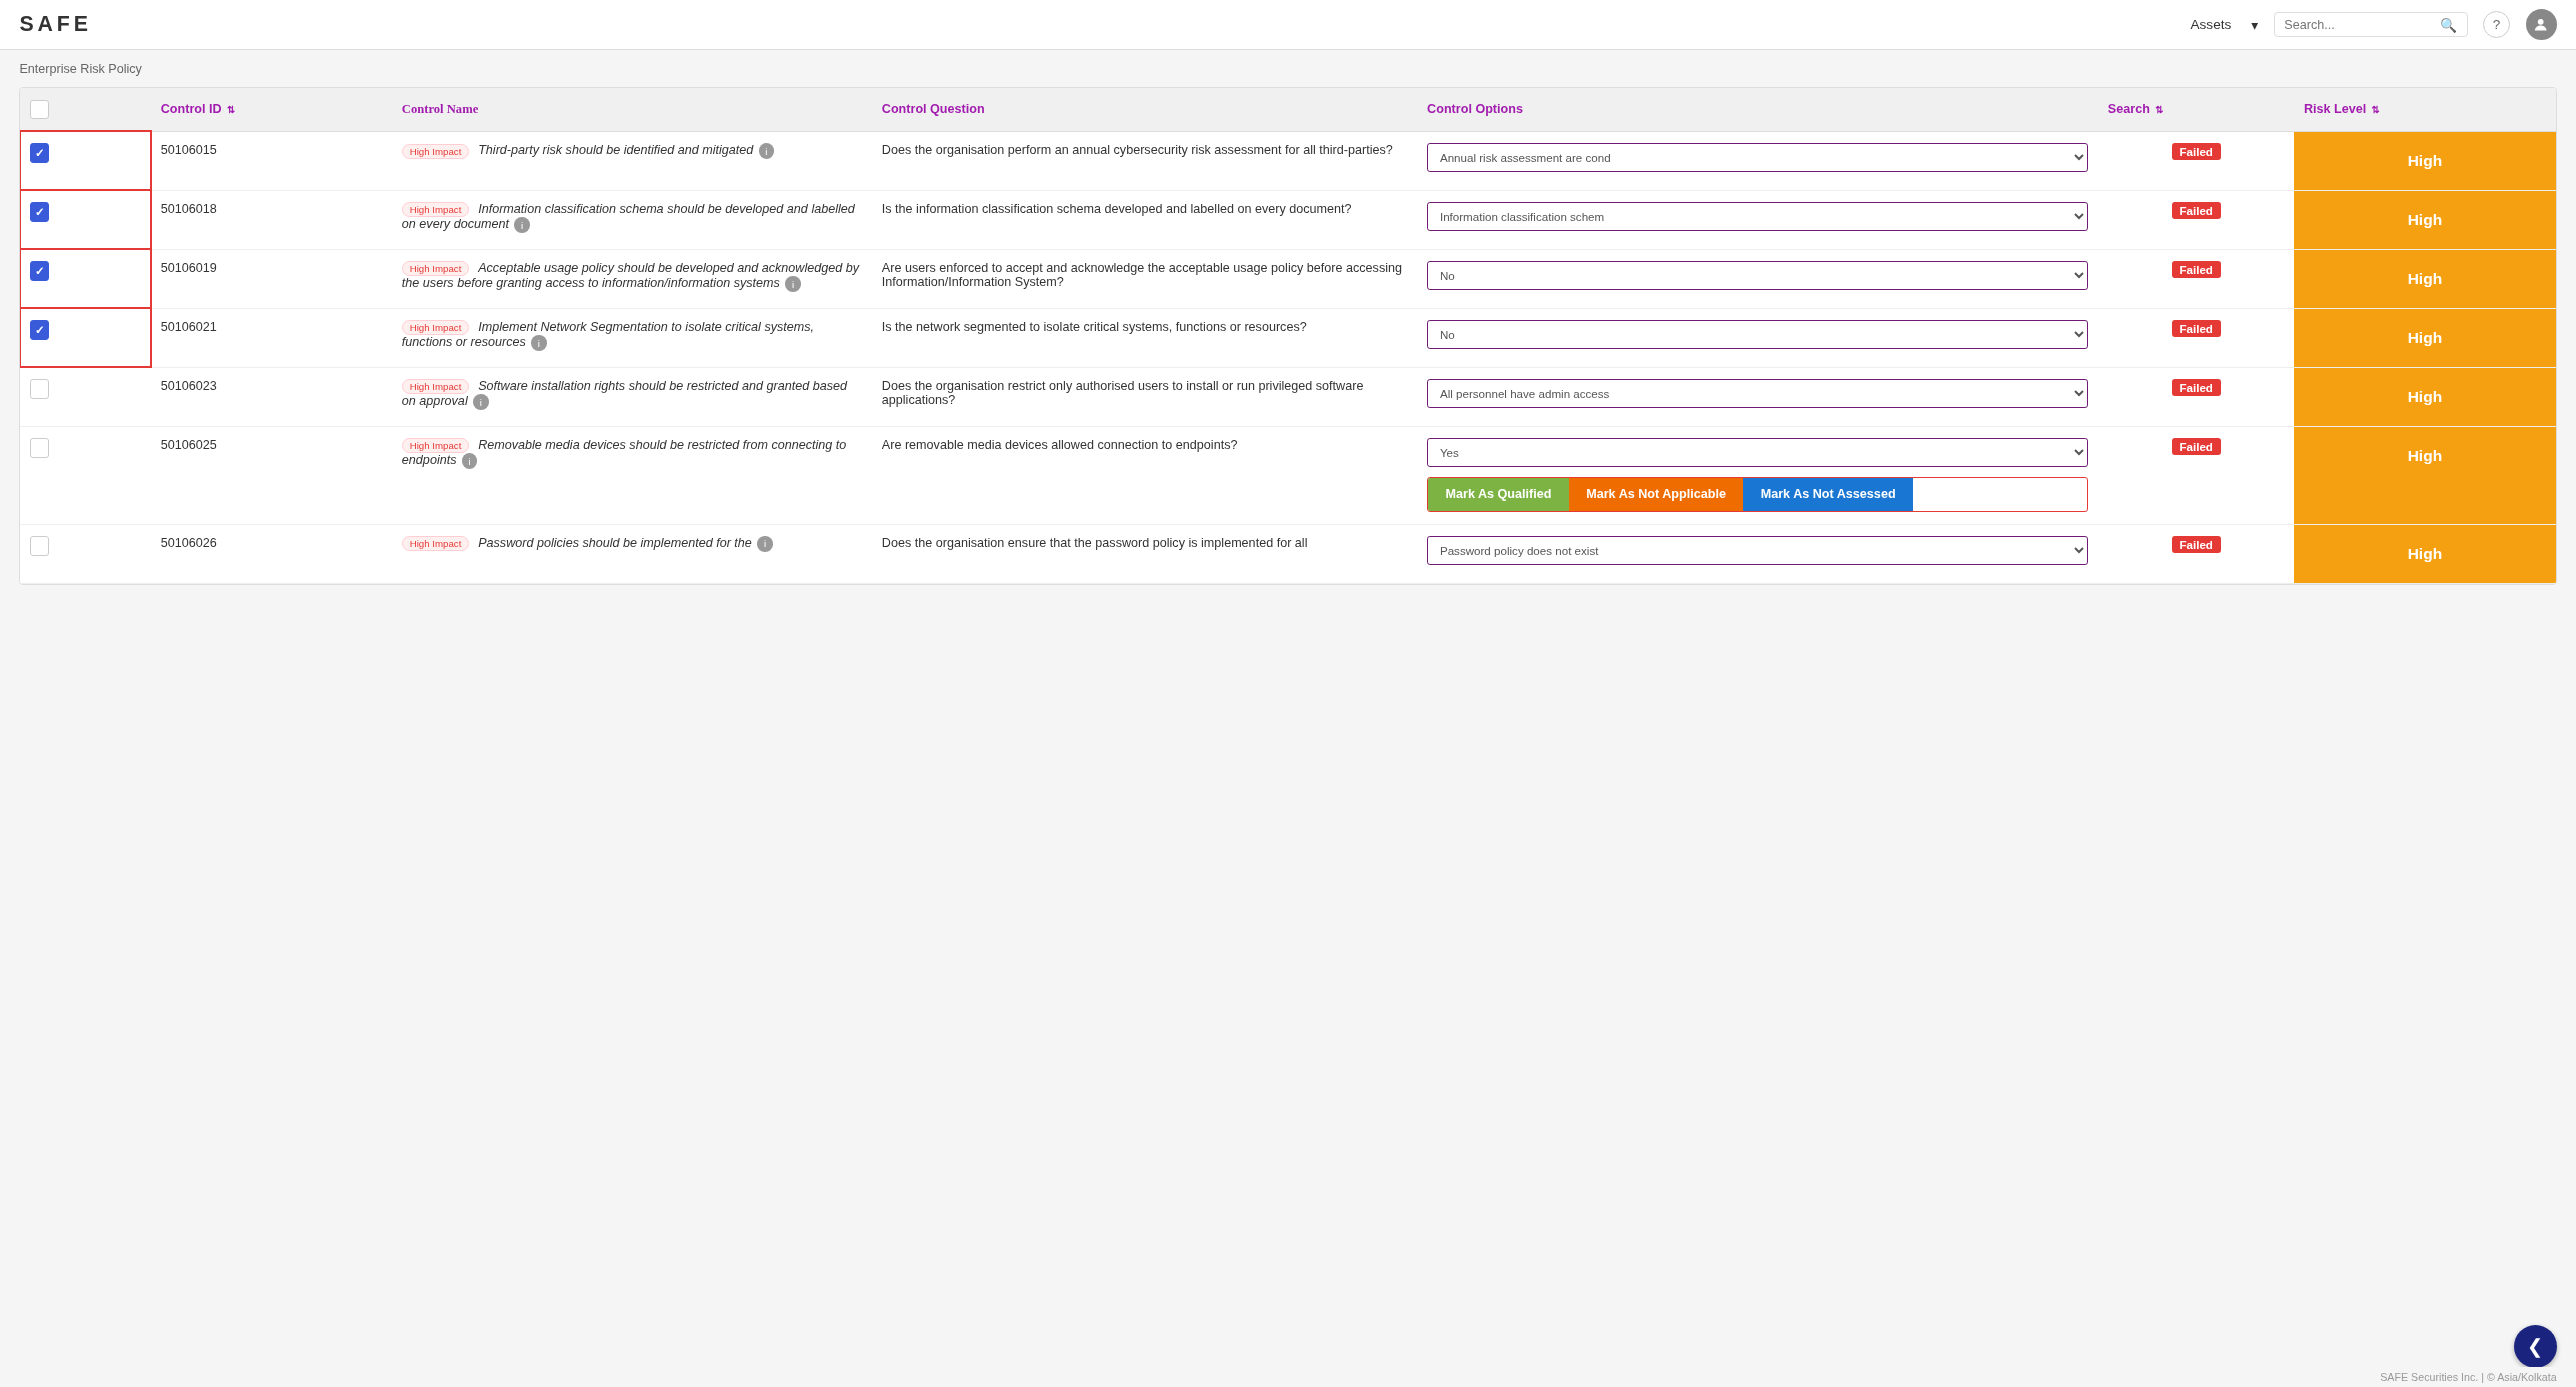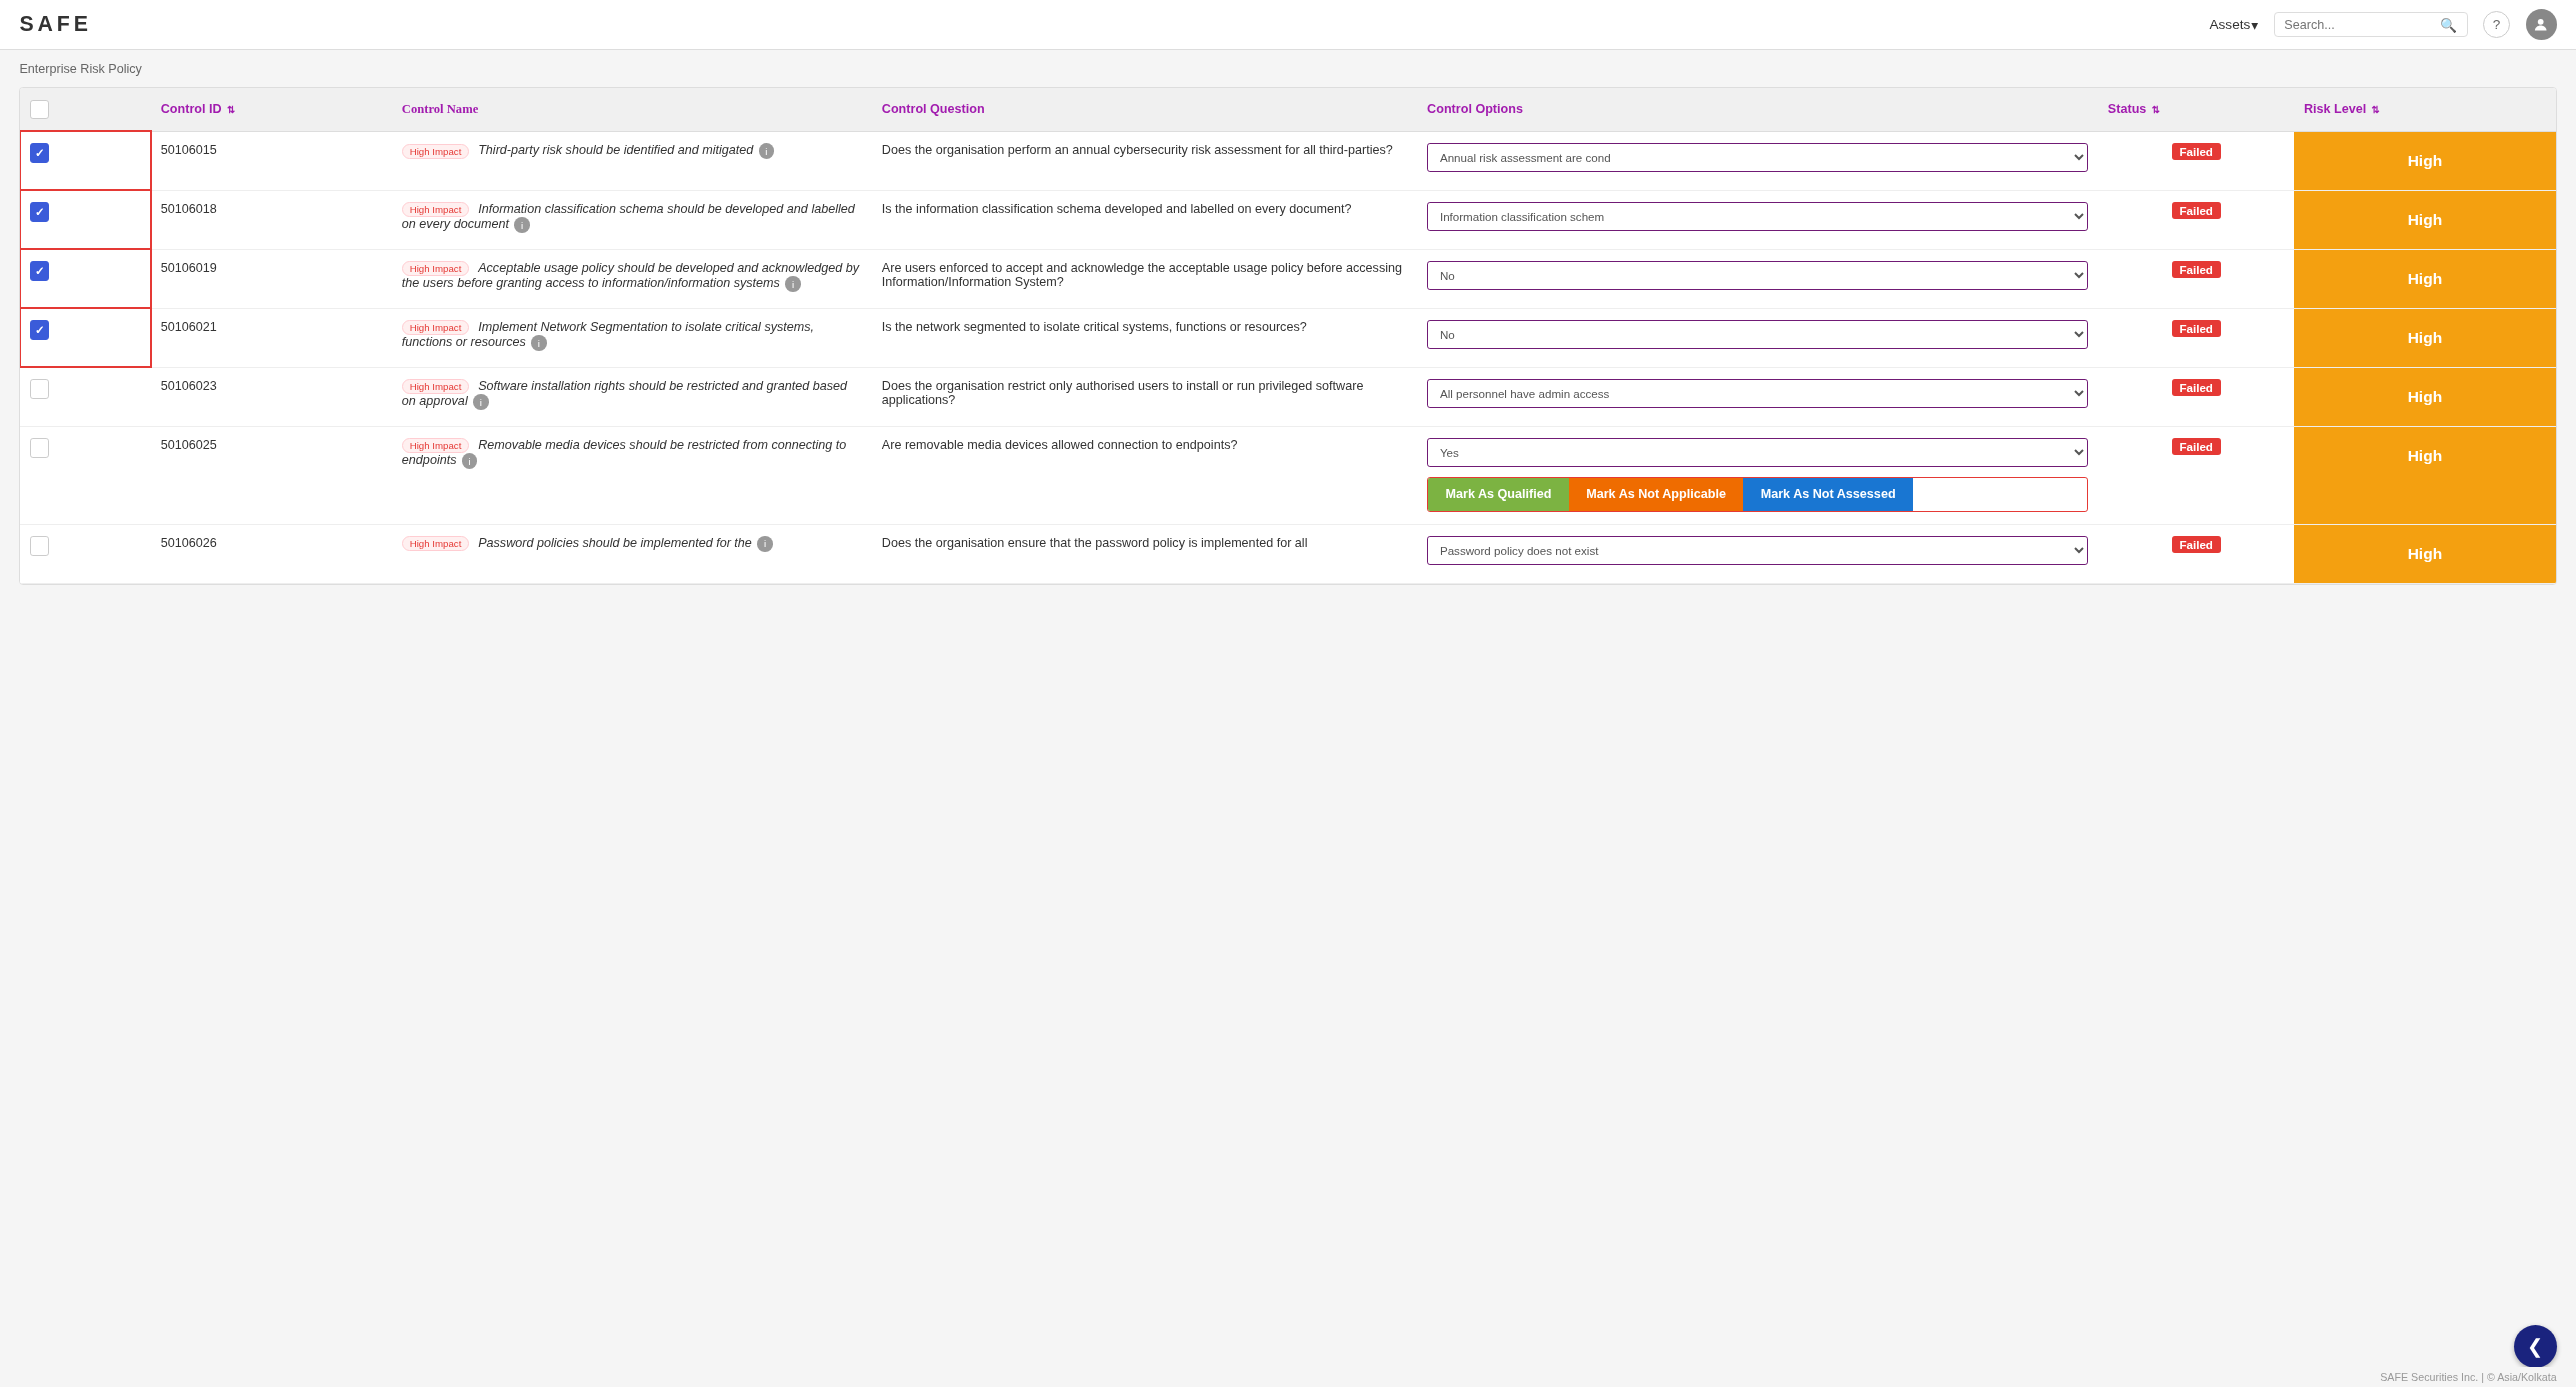--- a/index.html
+++ b/index.html
@@ -13,21 +13,21 @@
       align-items: center;
       padding: 0 19.4px;
       height: 50px;
       justify-content: space-between;
     }
     .header-left { display: flex; align-items: center; gap: 19.4px; }
     .logo { font-size: 21.3px; font-weight: bold; letter-spacing: 3.9px; color: #333; }
     .header-right { display: flex; align-items: center; gap: 15.5px; }
     .assets-btn {
       background: none; border: none; cursor: pointer; font-size: 13.6px; color: #333;
-      display: flex; align-items: center; gap: 1px;
+      display: flex; align-items: center; gap: 20px;
     }
     .search-bar {
       display: flex; align-items: center; border: 1px solid #ddd; border-radius: 3.9px;
       padding: 3.9px 9.7px; background: #fff; width: 194px;
     }
     .search-bar input { border: none; outline: none; font-size: 12.6px; width: 100%; }
     .search-icon { color: #999; font-size: 13.6px; margin-left: 3.9px; }
     .help-btn { width: 27px; height: 27px; border-radius: 50%; border: 1px solid #ccc; background: none; cursor: pointer; font-size: 13.6px; color: #666; display: flex; align-items: center; justify-content: center; }
     .avatar { width: 31px; height: 31px; border-radius: 50%; background: #888; display: flex; align-items: center; justify-content: center; color: #fff; font-size: 15.5px; cursor: pointer; }
 
@@ -268,21 +268,21 @@
         <th class="control-name-col">
           <span>Control Name</span>
         </th>
         <th class="control-question-col">
           <span>Control Question</span>
         </th>
         <th class="control-options-col">
           <span>Control Options</span>
         </th>
         <th class="status-col">
-          <span>Status</span>
+          <span>Search</span>
           <span class="sort-icon">⇅</span>
         </th>
         <th class="risk-col">
           <span>Risk Level</span>
           <span class="sort-icon">⇅</span>
         </th>
       </tr>
     </thead>
     <tbody id="table-body">
 

